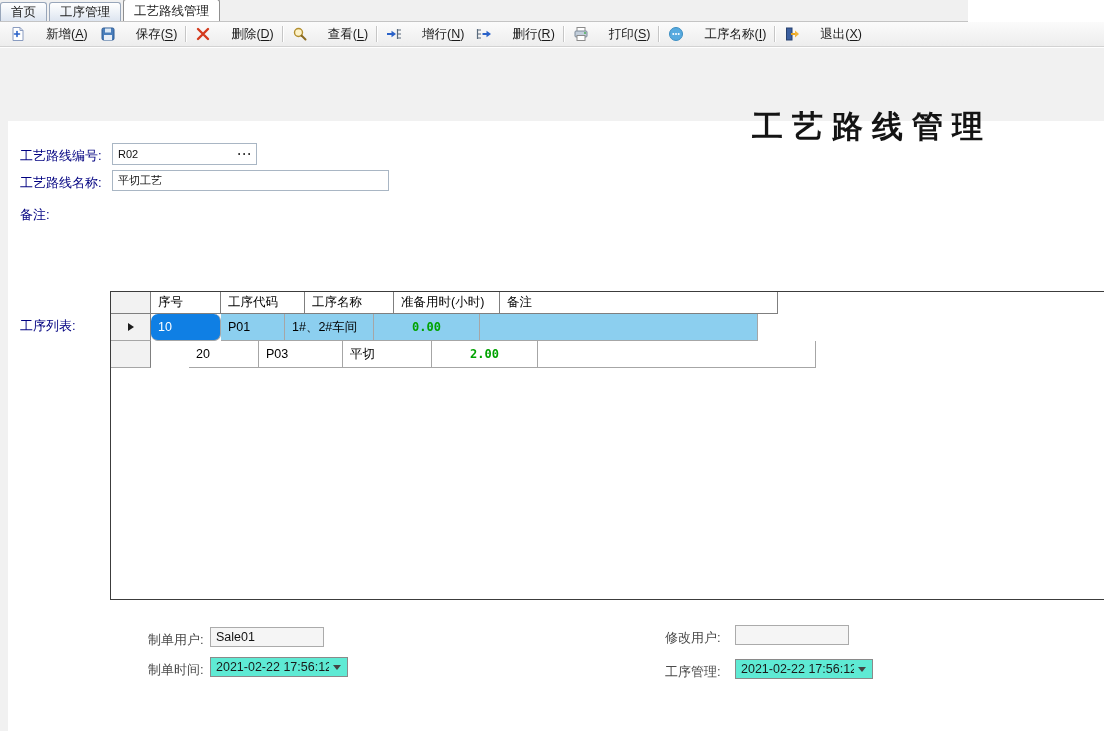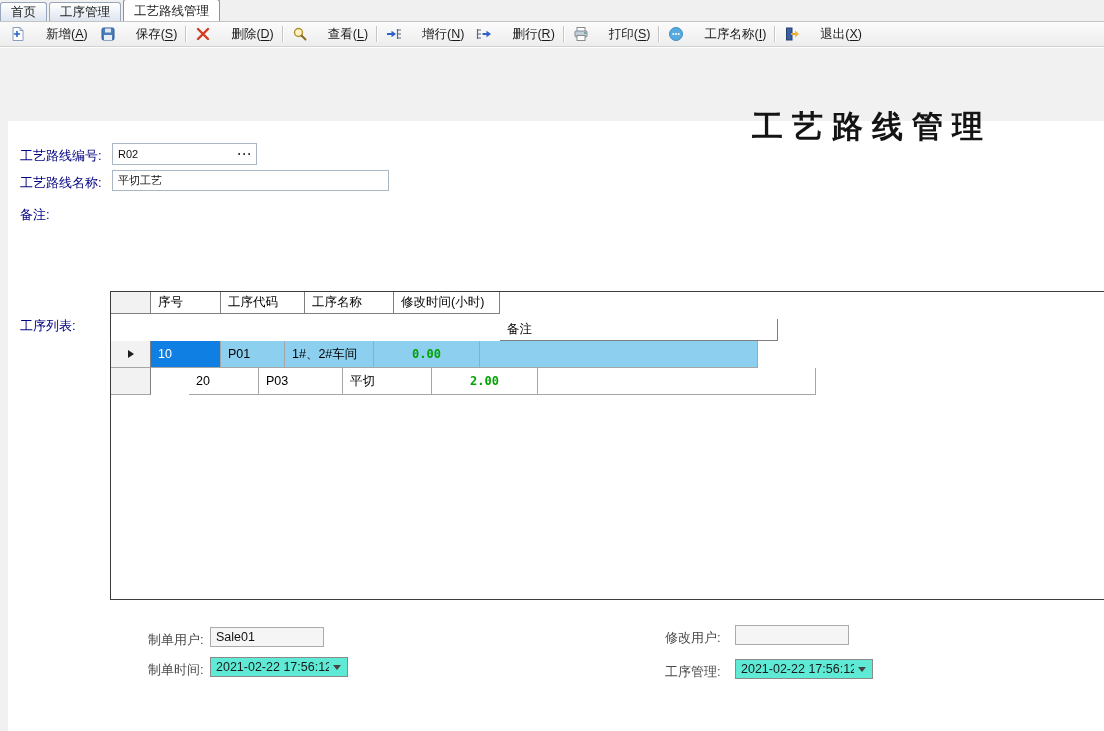--- a/index.html
+++ b/index.html
@@ -1,20 +1,20 @@
 <!DOCTYPE html>
 <html style="--sel-row: #8ccfef; --sel-cell: #0f7fe4; --val-green: #00a300;"><head>
 <meta charset="utf-8">
 <style>
   html,body{margin:0;padding:0;background:#fff;}
   .screen{position:relative;width:1104px;height:731px;overflow:hidden;background:#fff;
     font-family:"Liberation Sans","DejaVu Sans",sans-serif;font-size:13px;color:#1a1a1a;}
 
   
-  .tabbar{position:absolute;left:0;top:0;width:1104px;height:21px;background:#f0f0f0;
+  .tabbar{position:absolute;left:0;top:0;width:968px;height:21px;background:#f0f0f0;
     border-bottom:1px solid #c4c4c4;display:flex;align-items:flex-end;}
   .tab{height:17px;line-height:17px;padding:1px 10px 0 10px;margin-top:2px;font-size:12.5px;
     background:linear-gradient(#ffffff,#dde5f0);border:1px solid #98a6ba;border-bottom:none;
     border-radius:3px 3px 0 0;margin-right:2px;color:#222;cursor:default;}
   .tab.active{background:#fff;border-color:#8f8f8f;height:20px;line-height:20px;margin-top:0;
     position:relative;z-index:2;}
 
   
   .toolbar{position:absolute;left:0;top:22px;width:1104px;height:25px;
     background:linear-gradient(#fbfbfb,#ededed);border-bottom:1px solid #d2d2d2;
@@ -56,21 +56,21 @@
   .g-row{display:flex;}
   .g-cell{box-sizing:border-box;border-right:1px solid #a6a6a6;border-bottom:1px solid #a6a6a6;
     font-size:12.5px;padding:0 0 0 7px;display:flex;align-items:center;overflow:hidden;white-space:nowrap;}
   .g-head .g-cell{background:#fff;border-right:1px solid #7f7f7f;border-bottom:1px solid #7f7f7f;
     height:22px;color:#000;}
   .g-body .g-cell{height:27px;background:#fff;color:#000;}
   .g-ind{background:#f2f2f2 !important;border-right:1px solid #7f7f7f !important;
     justify-content:center;padding:0 !important;}
   .g-row.sel .g-cell{background:var(--sel-row);}
   .g-row.sel .g-ind{background:#f2f2f2 !important;}
-  .c-sel{background:var(--sel-cell) !important;color:#fff !important;}
+  .c-sel{background:var(--sel-cell) !important;color:#fff !important;border-radius:7px;}
   .c-num{justify-content:center;padding:0 !important;color:var(--val-green) !important;
     font-weight:bold;font-family:"DejaVu Sans Mono","Liberation Mono",monospace;font-size:12px;}
   .ind-arrow{width:0;height:0;border-top:4px solid transparent;border-bottom:4px solid transparent;
     border-left:6px solid #1c1c1c;}
 
   
   .ro-field{position:absolute;background:#f5f5f5;border:1px solid #ababab;box-sizing:border-box;
     display:flex;align-items:center;overflow:hidden;}
   .ro-field .field-val{font-size:12.5px;}
   .combo{position:absolute;background:#5eead4;border:1px solid #8a8a8a;box-sizing:border-box;
@@ -212,22 +212,22 @@
 
   <div class="lbl navy" style="left:20px;top:317px">工序列表:</div>
 
   <div class="grid-wrap">
     <div id="grid">
         <div class="g-row g-head">
           <div class="g-cell g-ind" style="width: 40px;"></div>
           <div class="g-cell" style="width: 70px;">序号</div>
           <div class="g-cell" style="width: 84px;">工序代码</div>
           <div class="g-cell" style="width: 89px;">工序名称</div>
-          <div class="g-cell" style="width: 106px;">修改时间(小时)</div>
-          <div class="g-cell" style="width: 278px; margin-top: 27px;">备注</div>
+          <div class="g-cell" style="width: 106px;">准备用时(小时)</div>
+          <div class="g-cell" style="width: 278px;">备注</div>
         </div>
         <div class="g-body">
           <div class="g-row sel">
             <div class="g-cell g-ind" style="width: 40px;">
               <span class="ind-arrow"></span>
             </div>
             <div class="g-cell c-sel" style="width: 70px;">10</div>
             <div class="g-cell" style="width: 64px;">P01</div>
             <div class="g-cell" style="width: 89px;">1#、2#车间</div>
             <div class="g-cell c-num" style="width: 106px;">0.00</div>

